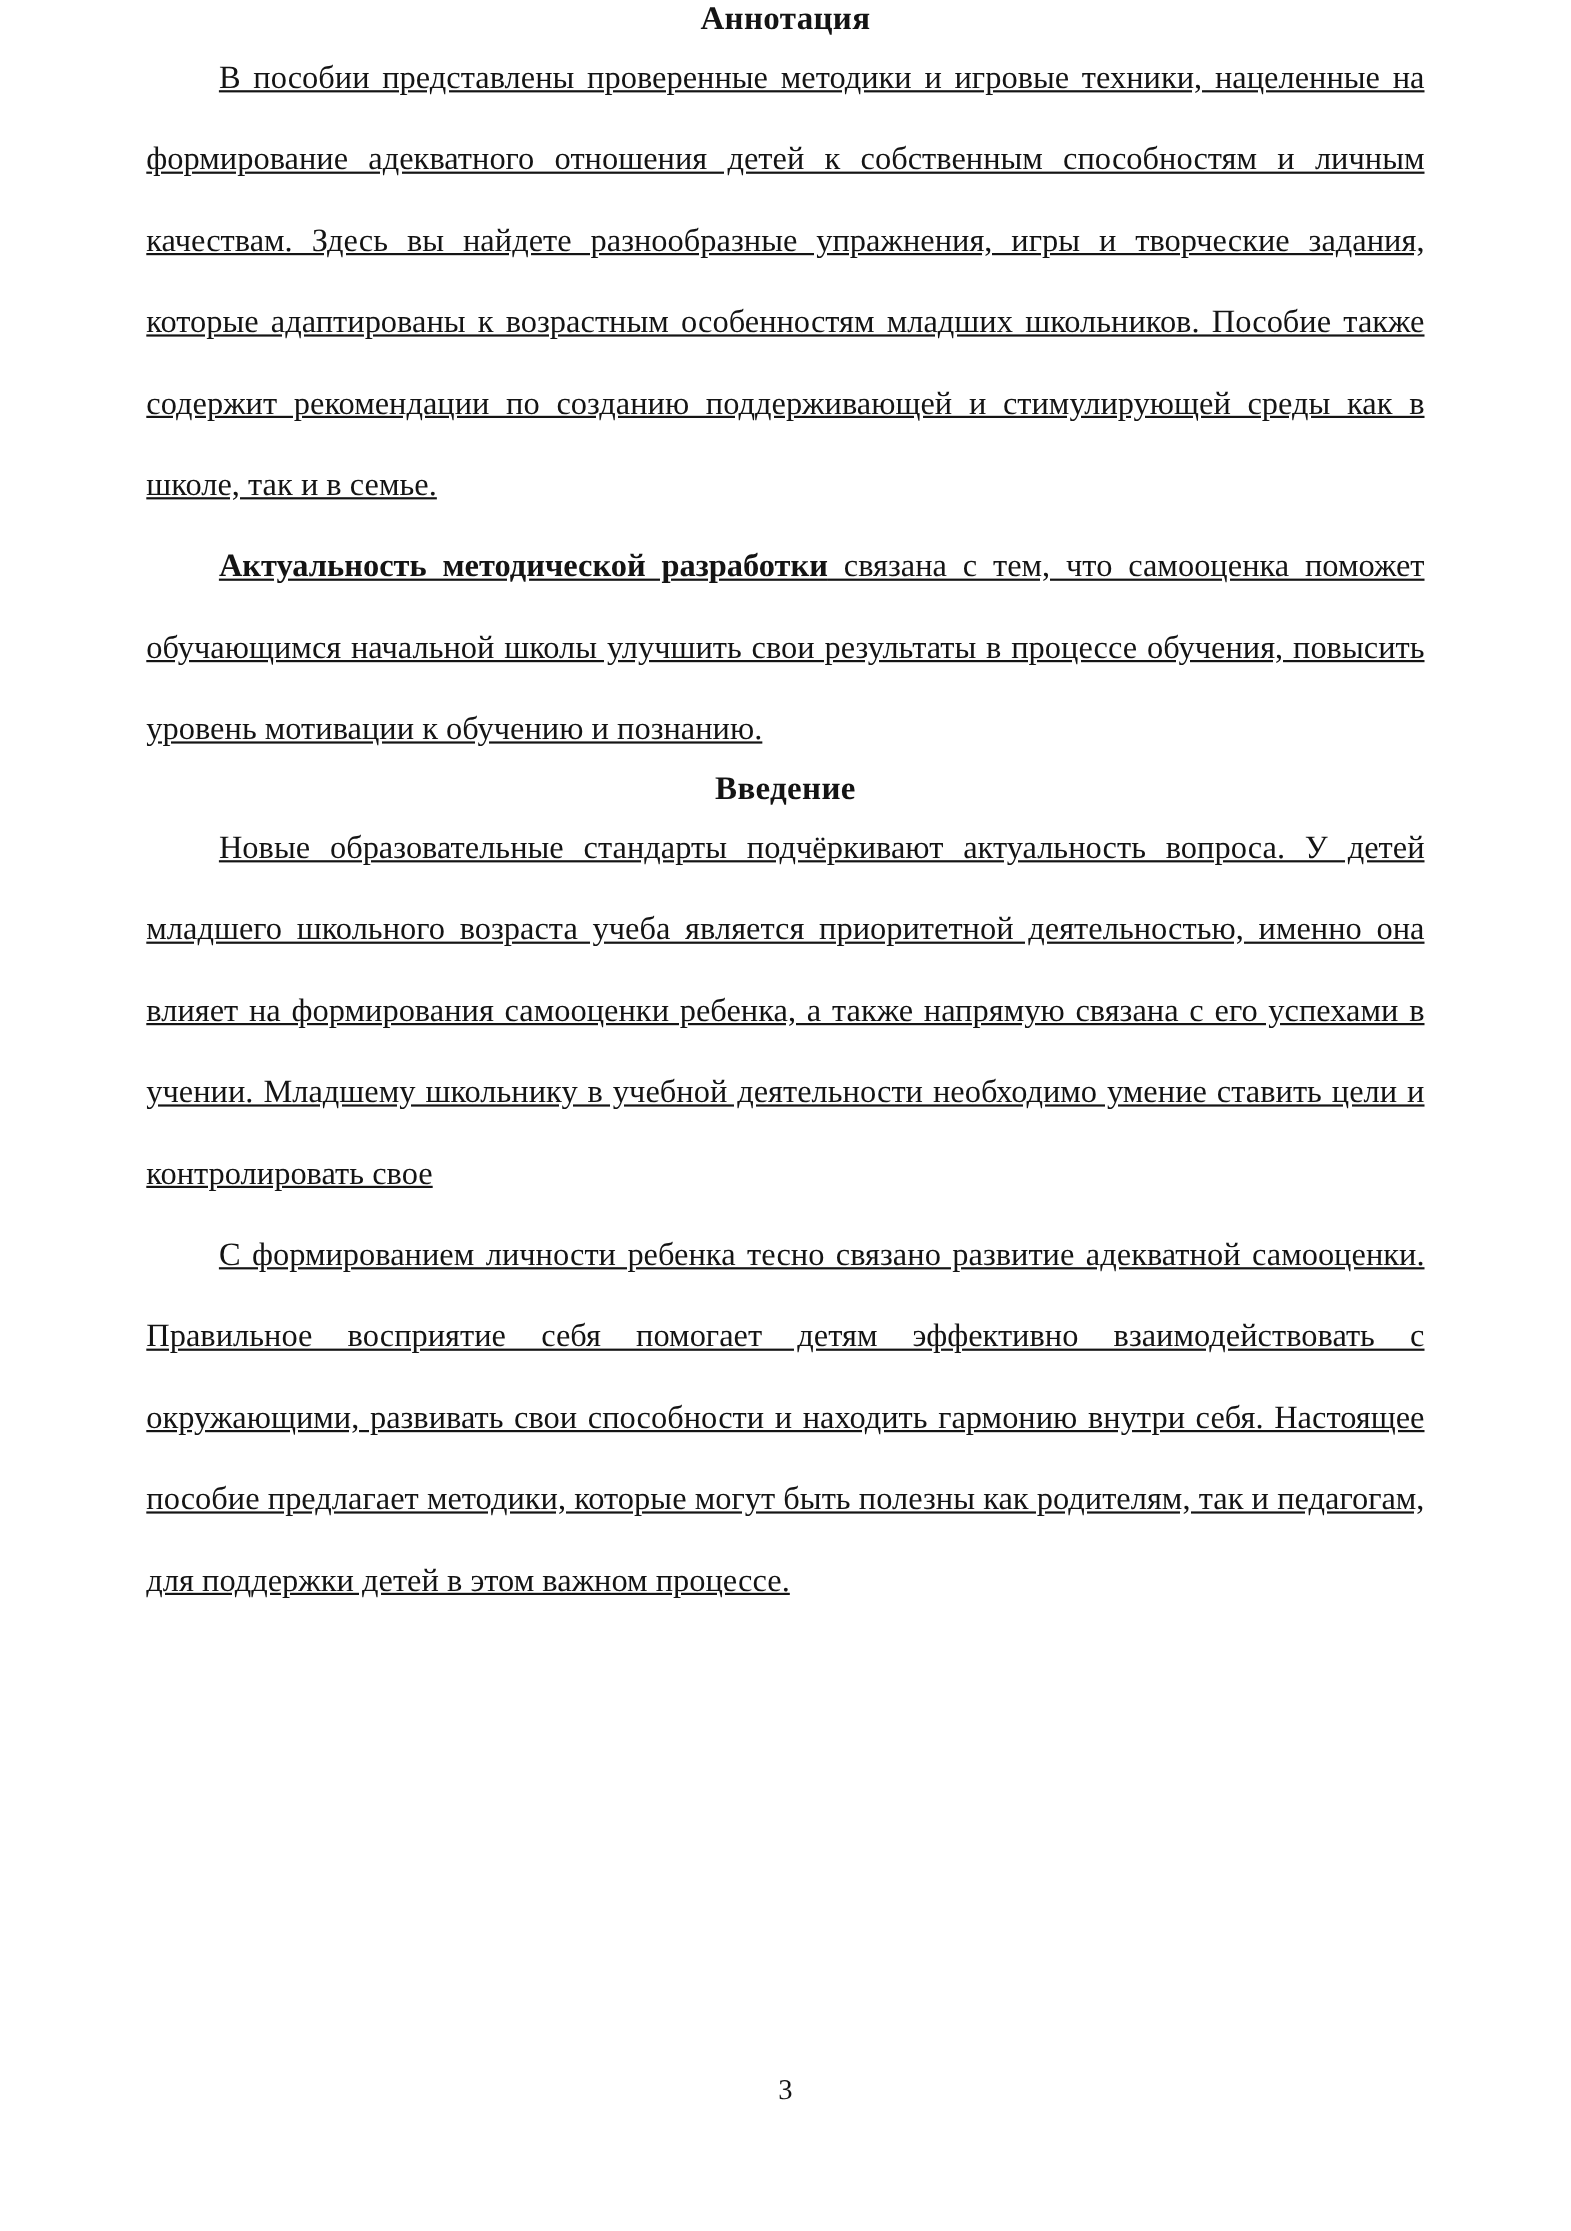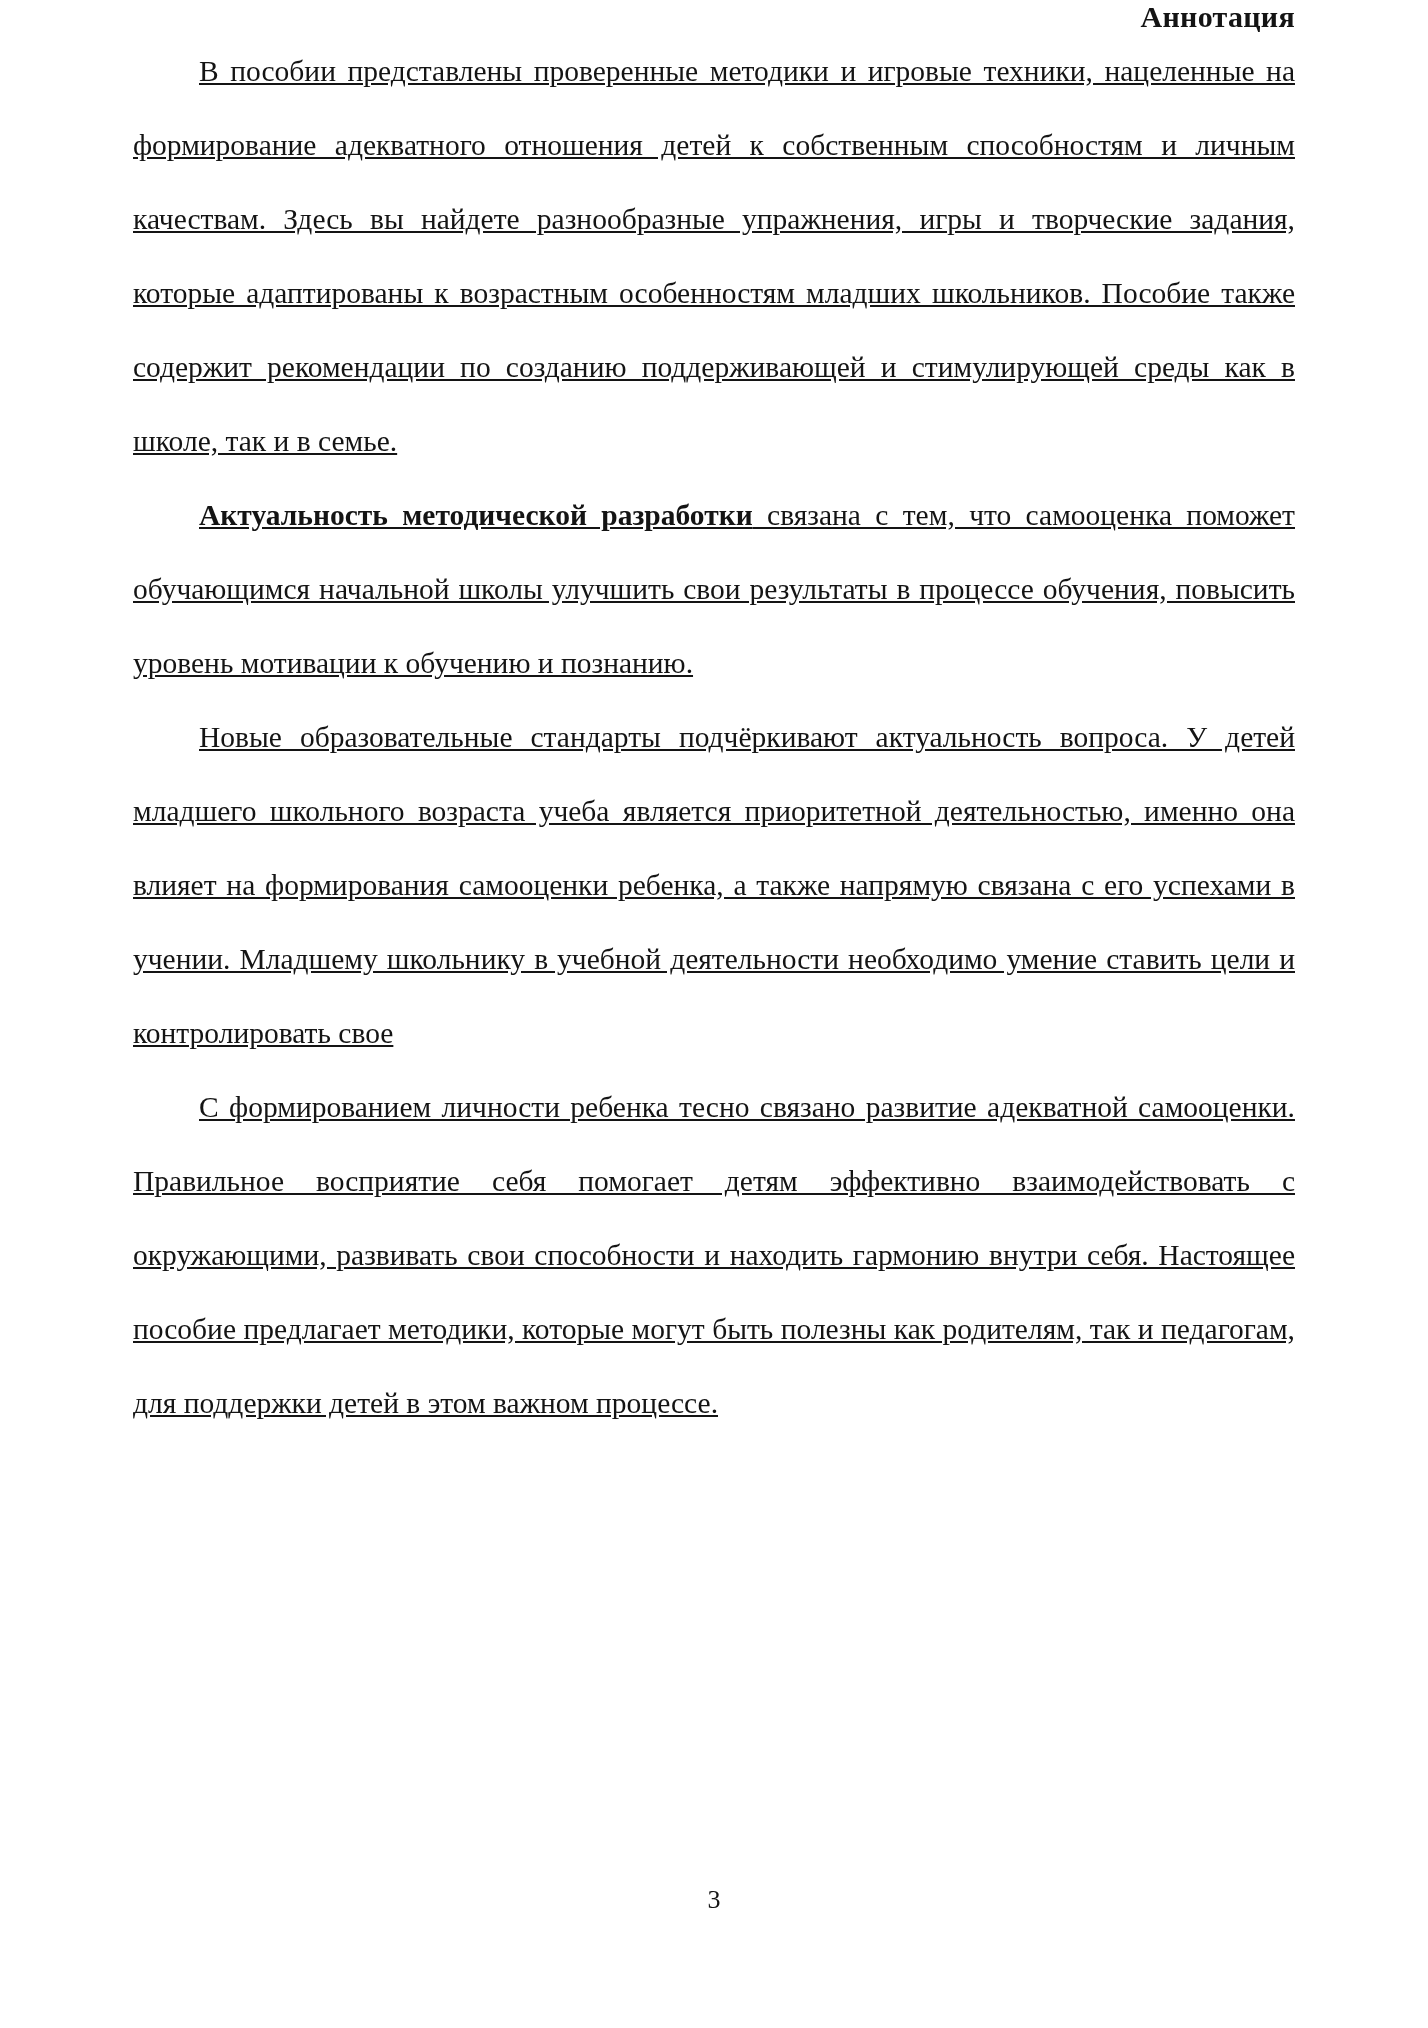--- a/index.html
+++ b/index.html
@@ -26,21 +26,21 @@
   }
   .content {
     position: absolute;
     left: 133px;
     top: 0;
     width: 1162px;
   }
   h1.heading {
     font-size: 30px;
     font-weight: bold;
-    text-align: right;
+    text-align: center;
     margin: 0;
     padding: 0;
     letter-spacing: 0.3px;
   }
   .heading-annotation {
     margin-top: 122px;
   }
   .heading-introduction {
     margin-top: 62px;
   }
@@ -84,20 +84,21 @@
 
     <p class="para gap-1">
       <span>В пособии представлены проверенные методики и игровые техники, нацеленные на формирование адекватного отношения детей к собственным способностям и личным качествам. Здесь вы найдете разнообразные упражнения, игры и творческие задания, которые адаптированы к возрастным особенностям младших школьников. Пособие также содержит рекомендации по созданию поддерживающей и стимулирующей среды как в школе, так и в семье.</span>
     </p>
 
     <p class="para gap-2">
       <b class="lead">Актуальность методической разработки</b><span> связана с тем, что самооценка поможет обучающимся начальной школы улучшить свои результаты в процессе обучения, повысить уровень мотивации к обучению и познанию.</span>
     </p>
 
 
+    <h1 class="heading heading-introduction">Введение</h1>
 
     <p class="para gap-small">
       <span>Новые образовательные стандарты подчёркивают актуальность вопроса. У детей младшего школьного возраста учеба является приоритетной деятельностью, именно она влияет на формирования самооценки ребенка, а также напрямую связана с его успехами в учении. Младшему школьнику в учебной деятельности необходимо умение ставить цели и контролировать свое</span>
     </p>
 
     <p class="para gap-1">
       <span>С формированием личности ребенка тесно связано развитие адекватной самооценки. Правильное восприятие себя помогает детям эффективно взаимодействовать с окружающими, развивать свои способности и находить гармонию внутри себя. Настоящее пособие предлагает методики, которые могут быть полезны как родителям, так и педагогам, для поддержки детей в этом важном процессе.</span>
     </p>
 
   </div>

